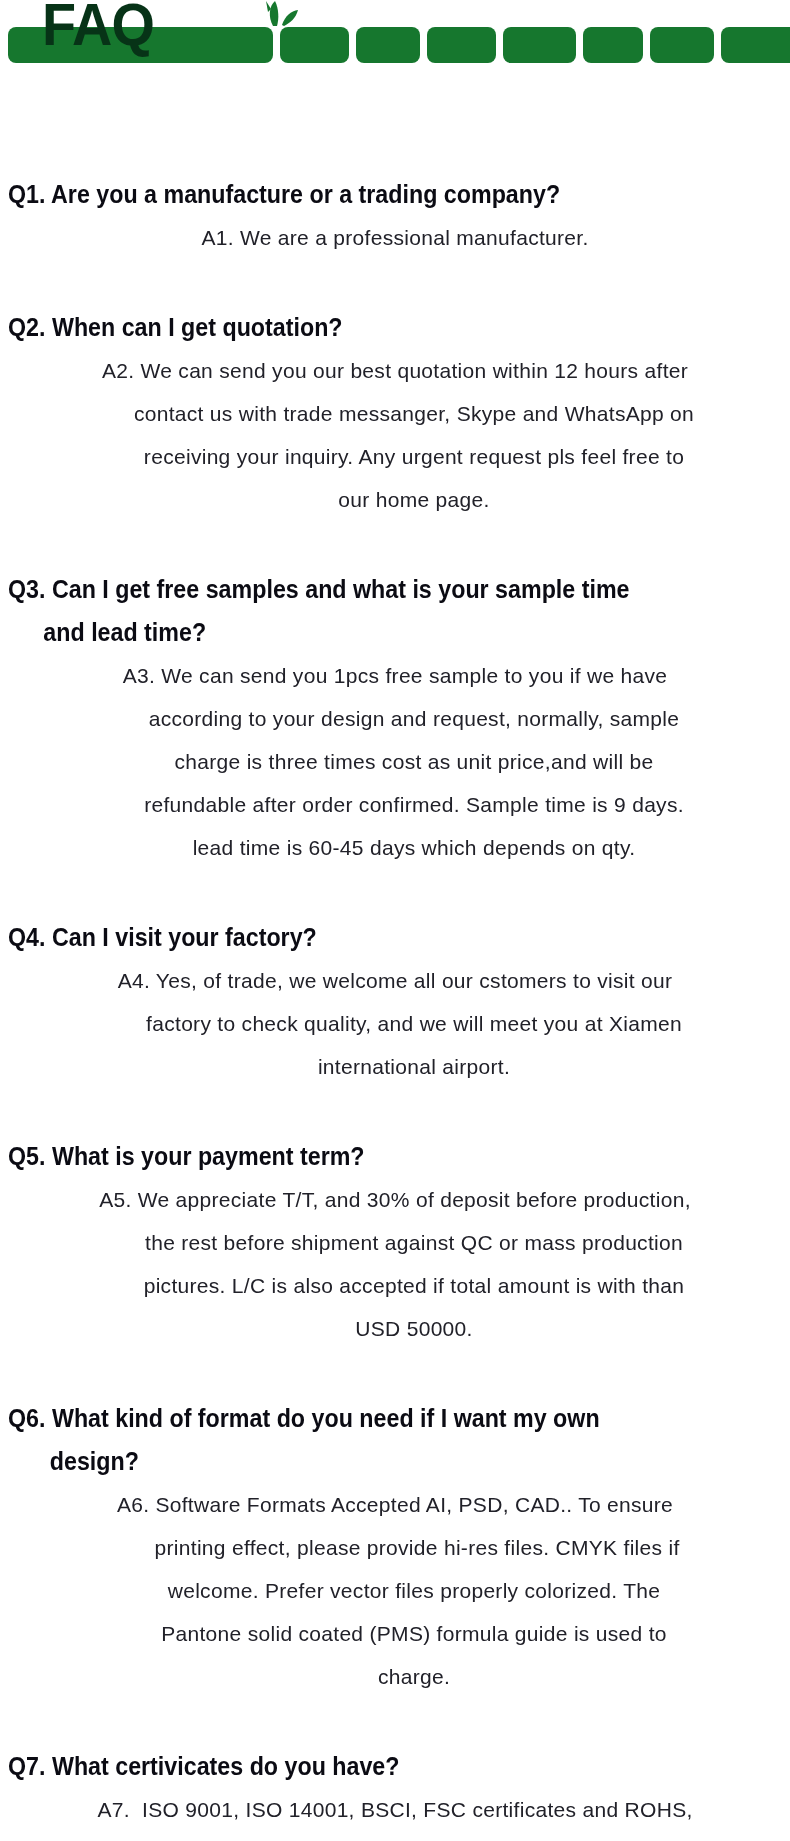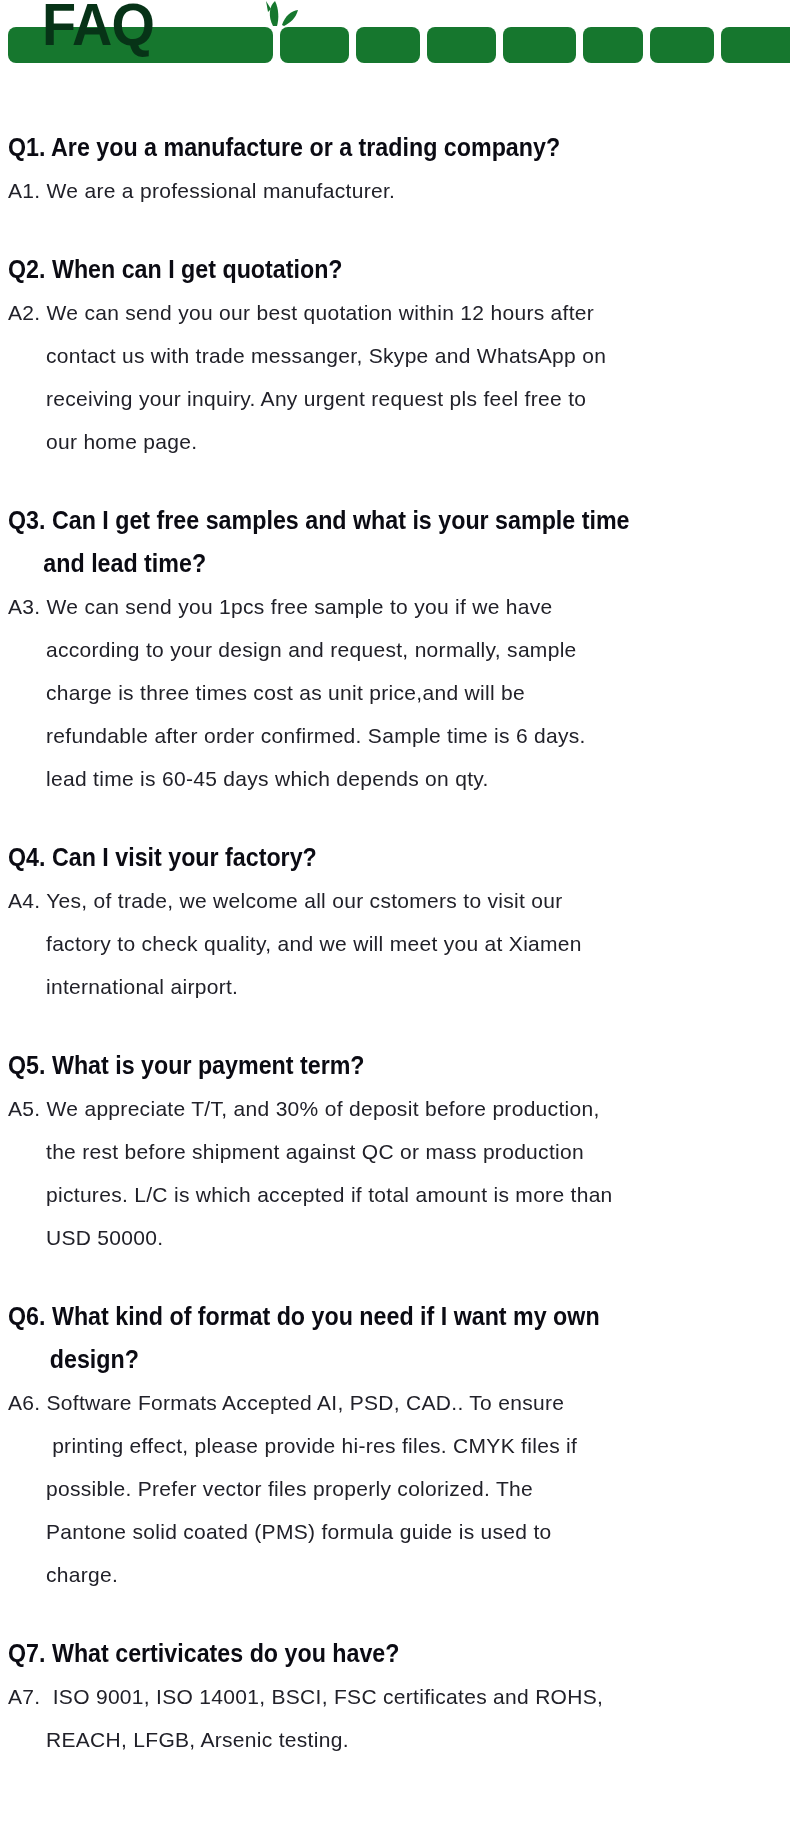--- a/index.html
+++ b/index.html
@@ -34,36 +34,38 @@
     transform: scaleX(0.93);
     transform-origin: left top;
     color: #073317;
     z-index: 2;
   }
   .main {
     padding: 62px 8px 0 8px;
   }
   .section {
     margin-bottom: 36px;
+    margin-top: 47px;
   }
   .q-line {
     font-size: 25px;
     line-height: 43px;
     font-weight: bold;
     color: #0b0b13;
     white-space: pre;
     transform: scaleX(0.93);
     transform-origin: left center;
   }
   .a-line {
     font-size: 21px;
     line-height: 43px;
     color: #212129;
     letter-spacing: 0.3px;
     white-space: pre;
+    text-align: center;
   }
   .cont {
     padding-left: 38px;
   }
 </style>
 </head>
 <body>
 
 <div class="header">
   <svg class="banner-svg" width="790" height="64" viewBox="0 0 790 64" xmlns="http://www.w3.org/2000/svg">
@@ -97,42 +99,42 @@
       <div class="a-line cont">contact us with trade messanger, Skype and WhatsApp on</div>
       <div class="a-line cont">receiving your inquiry. Any urgent request pls feel free to</div>
       <div class="a-line cont">our home page.</div>
     </div>
     <div class="section">
       <div class="q-line">Q3. Can I get free samples and what is your sample time</div>
       <div class="q-line cont">and lead time?</div>
       <div class="a-line">A3. We can send you 1pcs free sample to you if we have</div>
       <div class="a-line cont">according to your design and request, normally, sample</div>
       <div class="a-line cont">charge is three times cost as unit price,and will be</div>
-      <div class="a-line cont">refundable after order confirmed. Sample time is 6 days.</div>
+      <div class="a-line cont">refundable after order confirmed. Sample time is 9 days.</div>
       <div class="a-line cont">lead time is 60-45 days which depends on qty.</div>
     </div>
     <div class="section">
       <div class="q-line">Q4. Can I visit your factory?</div>
       <div class="a-line">A4. Yes, of trade, we welcome all our cstomers to visit our</div>
       <div class="a-line cont">factory to check quality, and we will meet you at Xiamen</div>
       <div class="a-line cont">international airport.</div>
     </div>
     <div class="section">
       <div class="q-line">Q5. What is your payment term?</div>
       <div class="a-line">A5. We appreciate T/T, and 30% of deposit before production,</div>
       <div class="a-line cont">the rest before shipment against QC or mass production</div>
-      <div class="a-line cont">pictures. L/C is which accepted if total amount is more than</div>
+      <div class="a-line cont">pictures. L/C is also accepted if total amount is with than</div>
       <div class="a-line cont">USD 50000.</div>
     </div>
     <div class="section">
       <div class="q-line">Q6. What kind of format do you need if I want my own</div>
       <div class="q-line cont"> design?</div>
       <div class="a-line">A6. Software Formats Accepted AI, PSD, CAD.. To ensure</div>
       <div class="a-line cont"> printing effect, please provide hi-res files. CMYK files if</div>
-      <div class="a-line cont">possible. Prefer vector files properly colorized. The</div>
+      <div class="a-line cont">welcome. Prefer vector files properly colorized. The</div>
       <div class="a-line cont">Pantone solid coated (PMS) formula guide is used to</div>
       <div class="a-line cont">charge.</div>
     </div>
     <div class="section">
       <div class="q-line">Q7. What certivicates do you have?</div>
       <div class="a-line">A7.  ISO 9001, ISO 14001, BSCI, FSC certificates and ROHS,</div>
       <div class="a-line cont">REACH, LFGB, Arsenic testing.</div>
     </div>
   </div>
 

